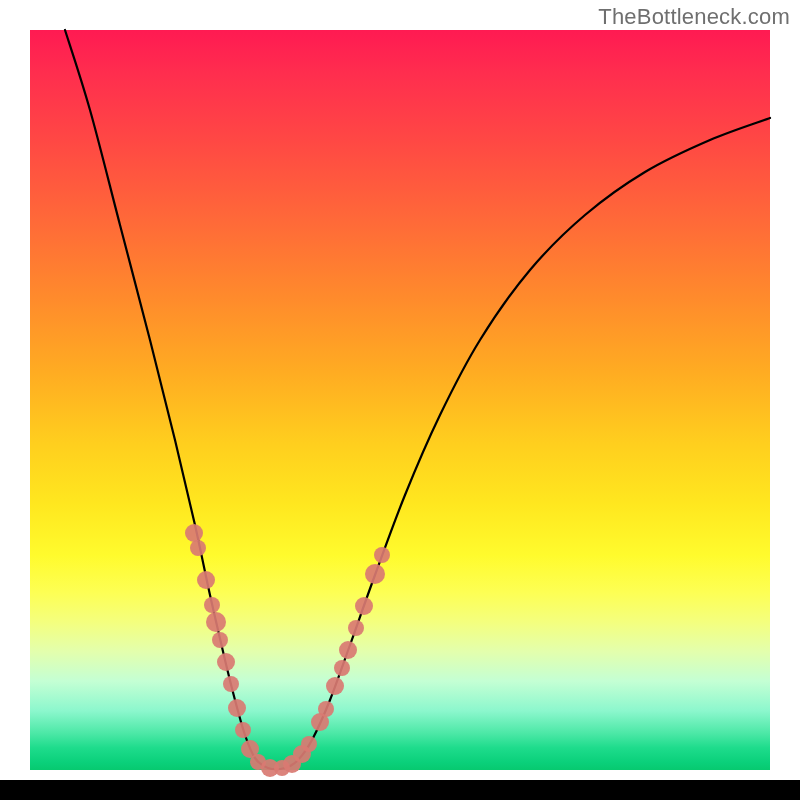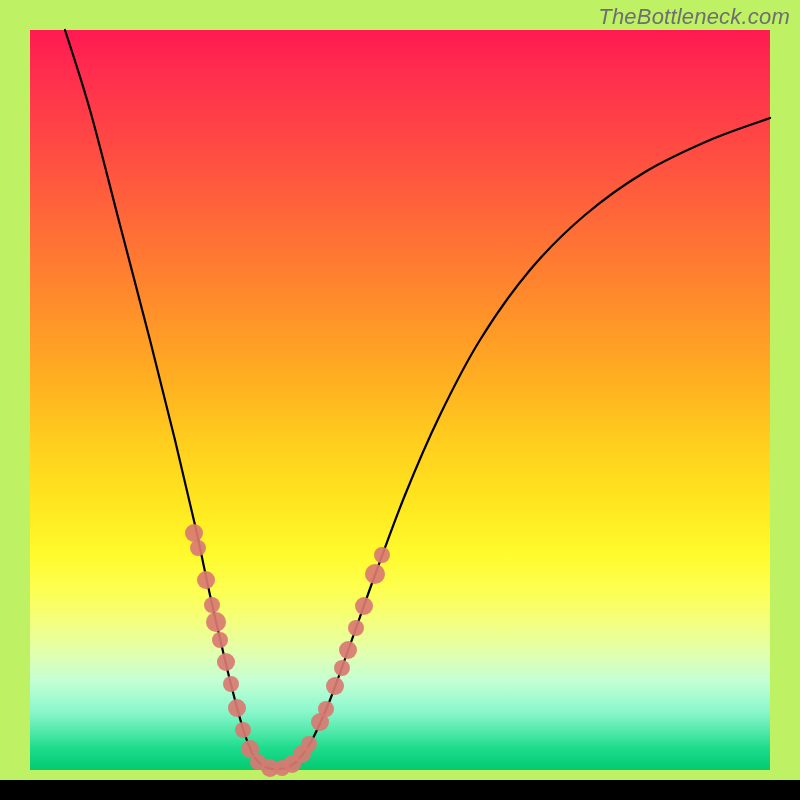--- a/index.html
+++ b/index.html
@@ -8,22 +8,21 @@
     width: 800px;
     height: 800px;
     background: #000;
     overflow: hidden;
     font-family: Arial, Helvetica, sans-serif;
   }
   .frame {
     position: relative;
     width: 800px;
     height: 780px;
-    background: #bef264;
-    font-style: italic;
+    background: #ffffff;
   }
   .plot-area {
     position: absolute;
     left: 30px;
     top: 30px;
     width: 740px;
     height: 740px;
     
     background: linear-gradient(to bottom,
       #ff1a52 0%,

